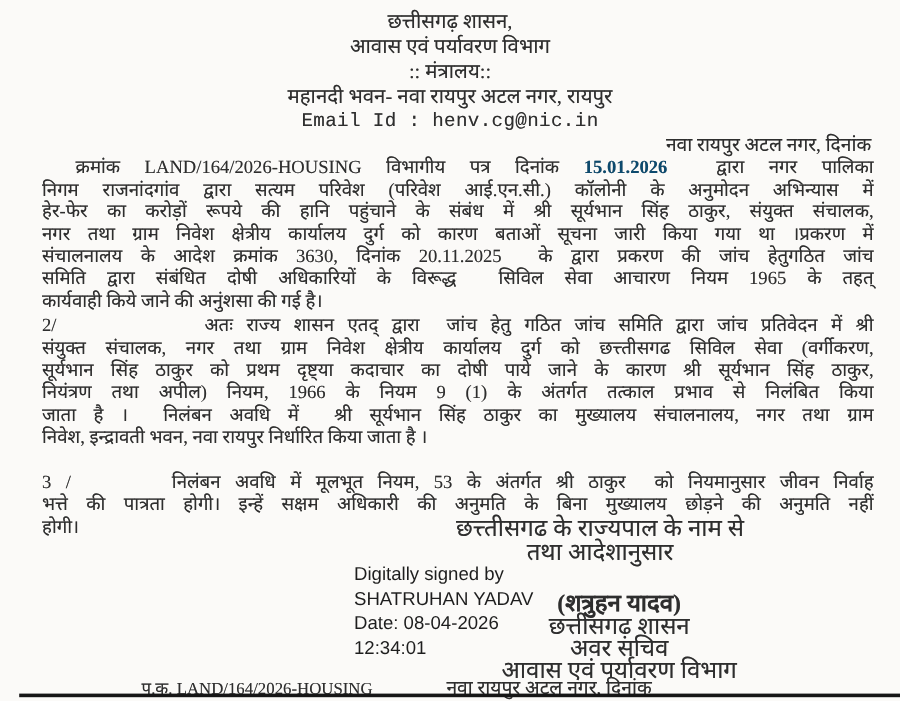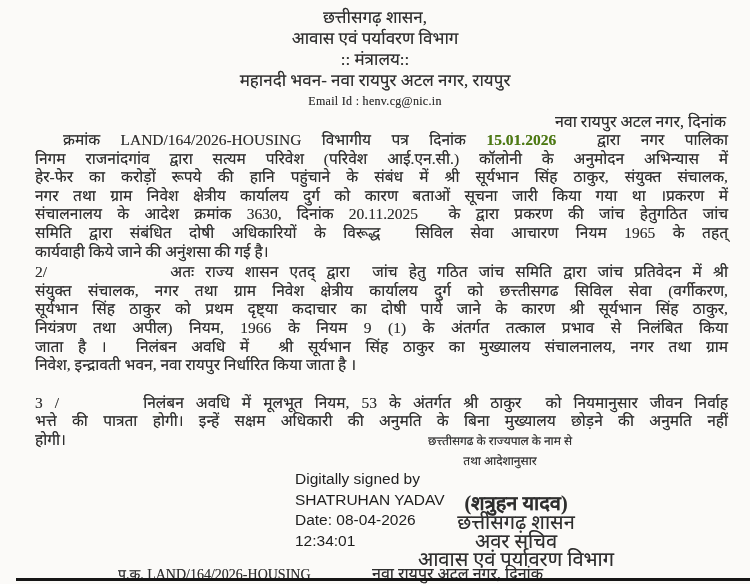--- a/index.html
+++ b/index.html
@@ -9,35 +9,35 @@
     font-family:"Liberation Serif", serif;
   }
   .page {
     position:relative; width:750px; height:584px;
     color:#2e2e2e;
     text-shadow:0 0 0.5px rgba(80,80,80,0.55);
   }
   
   .letterhead { text-align:center; padding-top:7px; }
   .lh-line { font-size:17px; line-height:21px; }
-  .lh-email { font-size:12px; line-height:21px; letter-spacing:0.3px; }
+  .lh-email { font-size:16px; line-height:21px; letter-spacing:0.3px;font-family:Liberation Mono, monospace; }
   
   .dateline { text-align:right; padding-right:24px; font-size:16px; line-height:18px; margin-top:1px; }
   
   .bodytext { padding:0 22px 0 35px; font-size:15.5px; }
   .jline { line-height:18.6px; text-align:justify; text-align-last:justify; }
   .jline.last { text-align-last:left; }
   .indent1 { padding-left:28px; }
   .p2 { margin-top:2px; }
   .p3 { margin-top:19px; }
   .date-accent { font-weight:bold; }
   
   .closing {
     position:absolute; top:431px; left:372px; width:256px;
-    text-align:center; font-size:12px; line-height:20px;
+    text-align:center; font-size:20px; line-height:20px;
   }
   .digital-sig {
     position:absolute; top:469px; left:295px;
     font-family:"Liberation Sans", sans-serif;
     font-size:15.5px; line-height:20.5px; color:#1e1e1e; text-shadow:none;
   }
   .officer {
     position:absolute; top:493px; left:376px; width:280px;
     text-align:center; font-size:20px; line-height:18.5px;
   }
@@ -57,21 +57,21 @@
     <div class="lh-line">आवास एवं पर्यावरण विभाग</div>
     <div class="lh-line">:: मंत्रालय::</div>
     <div class="lh-line">महानदी भवन- नवा रायपुर अटल नगर, रायपुर</div>
     <div class="lh-email">Email Id : henv.cg@nic.in</div>
   </div>
 
   <div class="dateline">नवा रायपुर अटल नगर, दिनांक</div>
 
   <div class="bodytext">
     <div class="jline indent1">
-      <span>क्रमांक LAND/164/2026-HOUSING विभागीय पत्र दिनांक </span><span class="date-accent" id="ref-date" style="color: #4d7c0f;">15.01.2026</span><span>&nbsp; द्वारा नगर पालिका</span>
+      <span>क्रमांक LAND/164/2026-HOUSING विभागीय पत्र दिनांक </span><span class="date-accent" id="ref-date" style="color: #0c4a6e;">15.01.2026</span><span>&nbsp; द्वारा नगर पालिका</span>
     </div>
     <div class="jline">निगम राजनांदगांव द्वारा सत्यम परिवेश (परिवेश आई.एन.सी.) कॉलोनी के अनुमोदन अभिन्यास में</div>
     <div class="jline">हेर-फेर का करोड़ों रूपये की हानि पहुंचाने के संबंध में श्री सूर्यभान सिंह ठाकुर, संयुक्त संचालक,</div>
     <div class="jline">नगर तथा ग्राम निवेश क्षेत्रीय कार्यालय दुर्ग को कारण बताओं सूचना जारी किया गया था ।प्रकरण में</div>
     <div class="jline">संचालनालय के आदेश क्रमांक 3630, दिनांक 20.11.2025 &nbsp;के द्वारा प्रकरण की जांच हेतुगठित जांच</div>
     <div class="jline">समिति द्वारा संबंधित दोषी अधिकारियों के विरूद्ध &nbsp;सिविल सेवा आचारण नियम 1965 के तहत्</div>
     <div class="jline last">कार्यवाही किये जाने की अनुंशसा की गई है।</div>
 
     <div class="p2">
       <div class="jline">2/&nbsp;&nbsp;&nbsp;&nbsp;&nbsp;&nbsp;&nbsp;&nbsp;&nbsp;&nbsp; अतः राज्य शासन एतद् द्वारा &nbsp;जांच हेतु गठित जांच समिति द्वारा जांच प्रतिवेदन में श्री</div>

